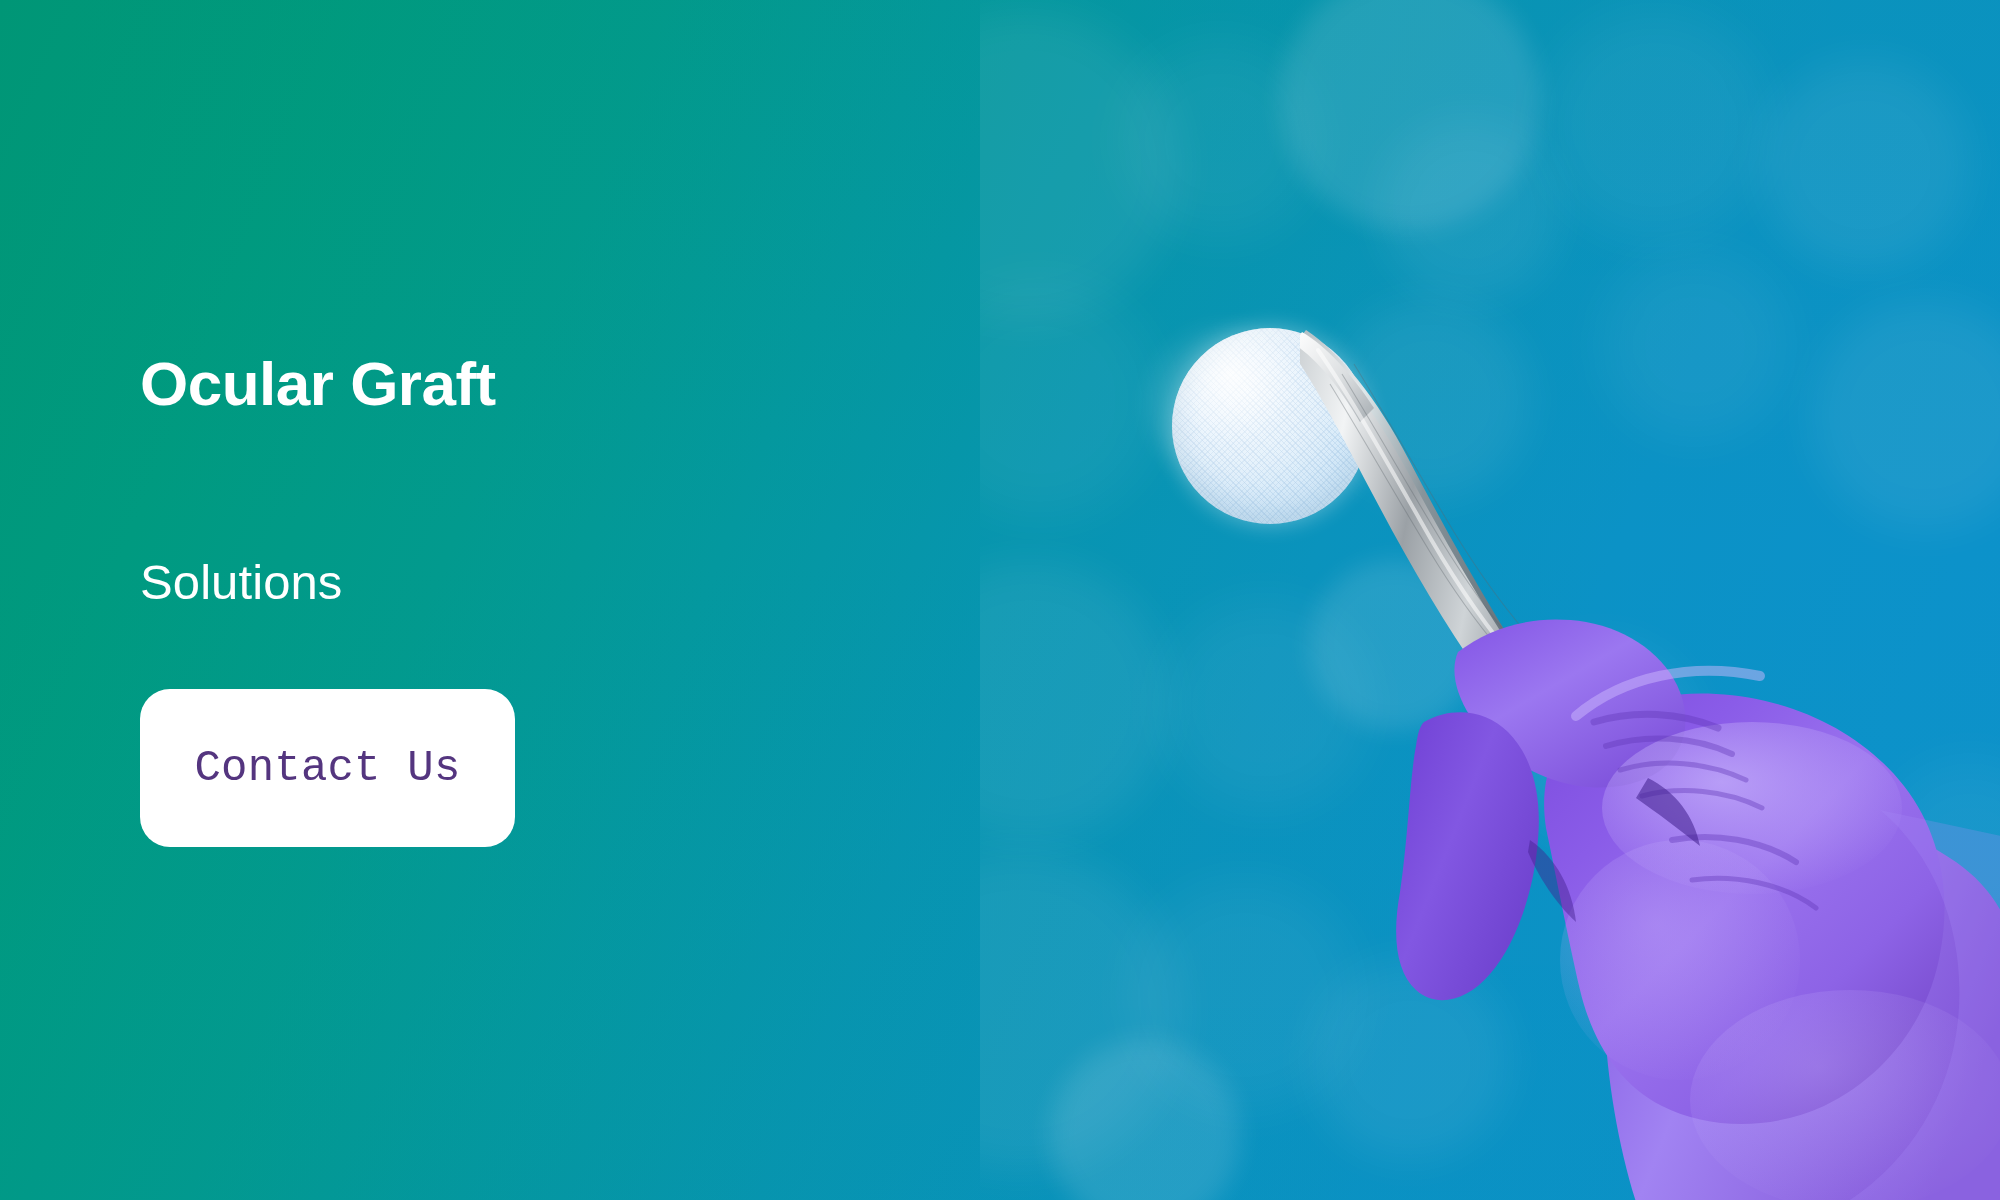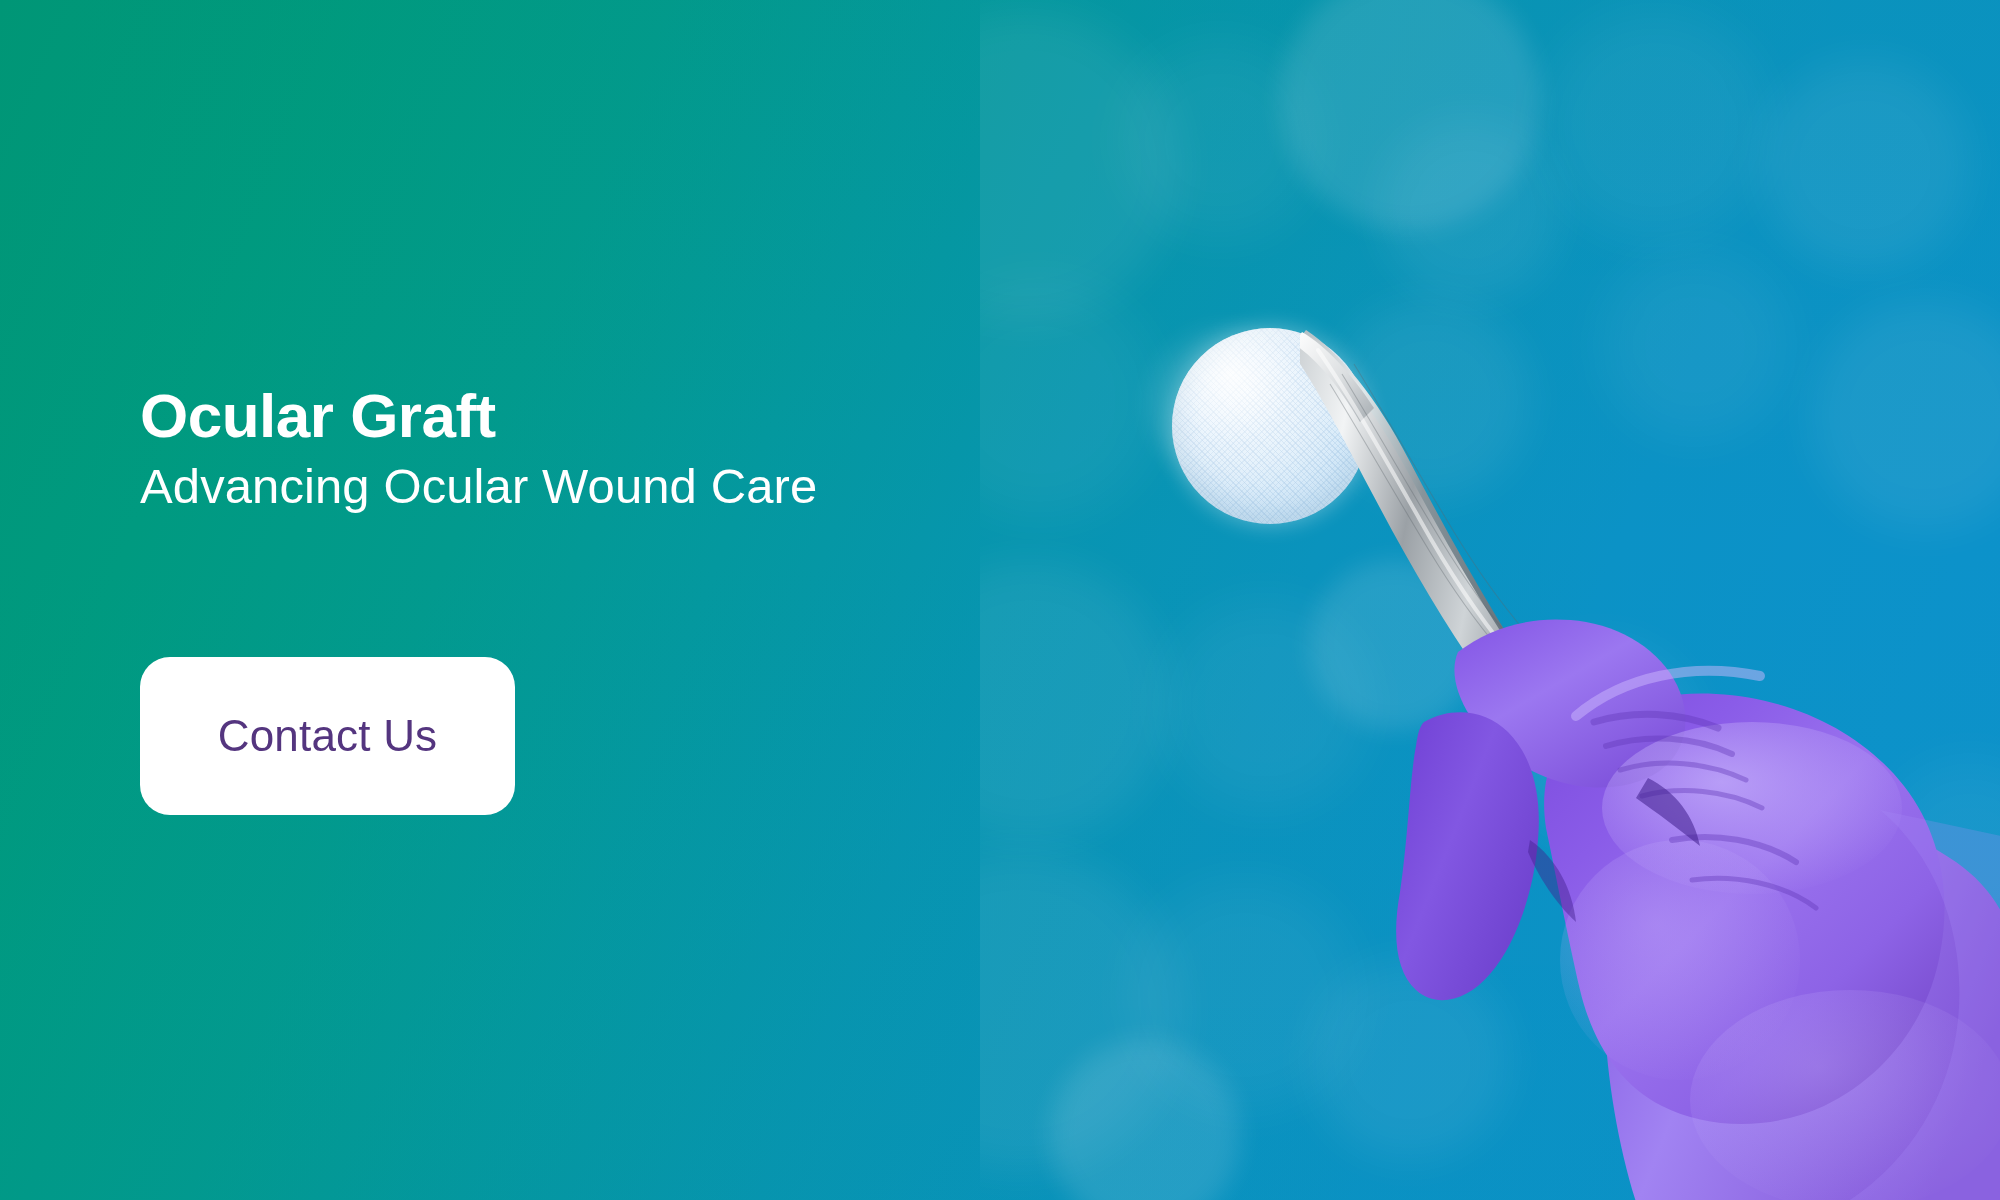--- a/index.html
+++ b/index.html
@@ -105,21 +105,21 @@
   #contact-button {
     display:inline-flex;
     align-items:center;
     justify-content:center;
     width:375px;
     height:158px;
     background:#ffffff;
     border:none;
     border-radius:30px;
     color:#54357f;
-    font-family:Liberation Sans, sans-serif;
+    font-family:Liberation Mono, monospace;
     font-size:44px;
     font-weight:400;
     letter-spacing:0.2px;
     cursor:pointer;
   }
 </style>
 </head>
 <body>
 
 <div id="hero">
@@ -256,20 +256,20 @@
       <path d="M500,270 C560,320 586,400 578,480 C570,556 530,620 470,660 L640,680 L640,300 Z" fill="#a98cf6" opacity="0.25"></path>
 
       <path d="M196,176 C244,136 312,122 380,136" stroke="#cbb7fd" stroke-opacity="0.5" stroke-width="10" fill="none" stroke-linecap="round"></path>
     </svg>
   </div>
 
   <div id="content">
 
     <h1 id="title">Ocular Graft</h1>
 
-    <p id="subtitle"><span>Advancing Ocular Wound Care</span><br><br></p>
+    <p id="subtitle"><br><br><span>Solutions</span></p>
 
     <div id="cta-row">
       <button id="contact-button">Contact Us</button>
     </div>
 
   </div>
 </div>
 
 </body></html>

